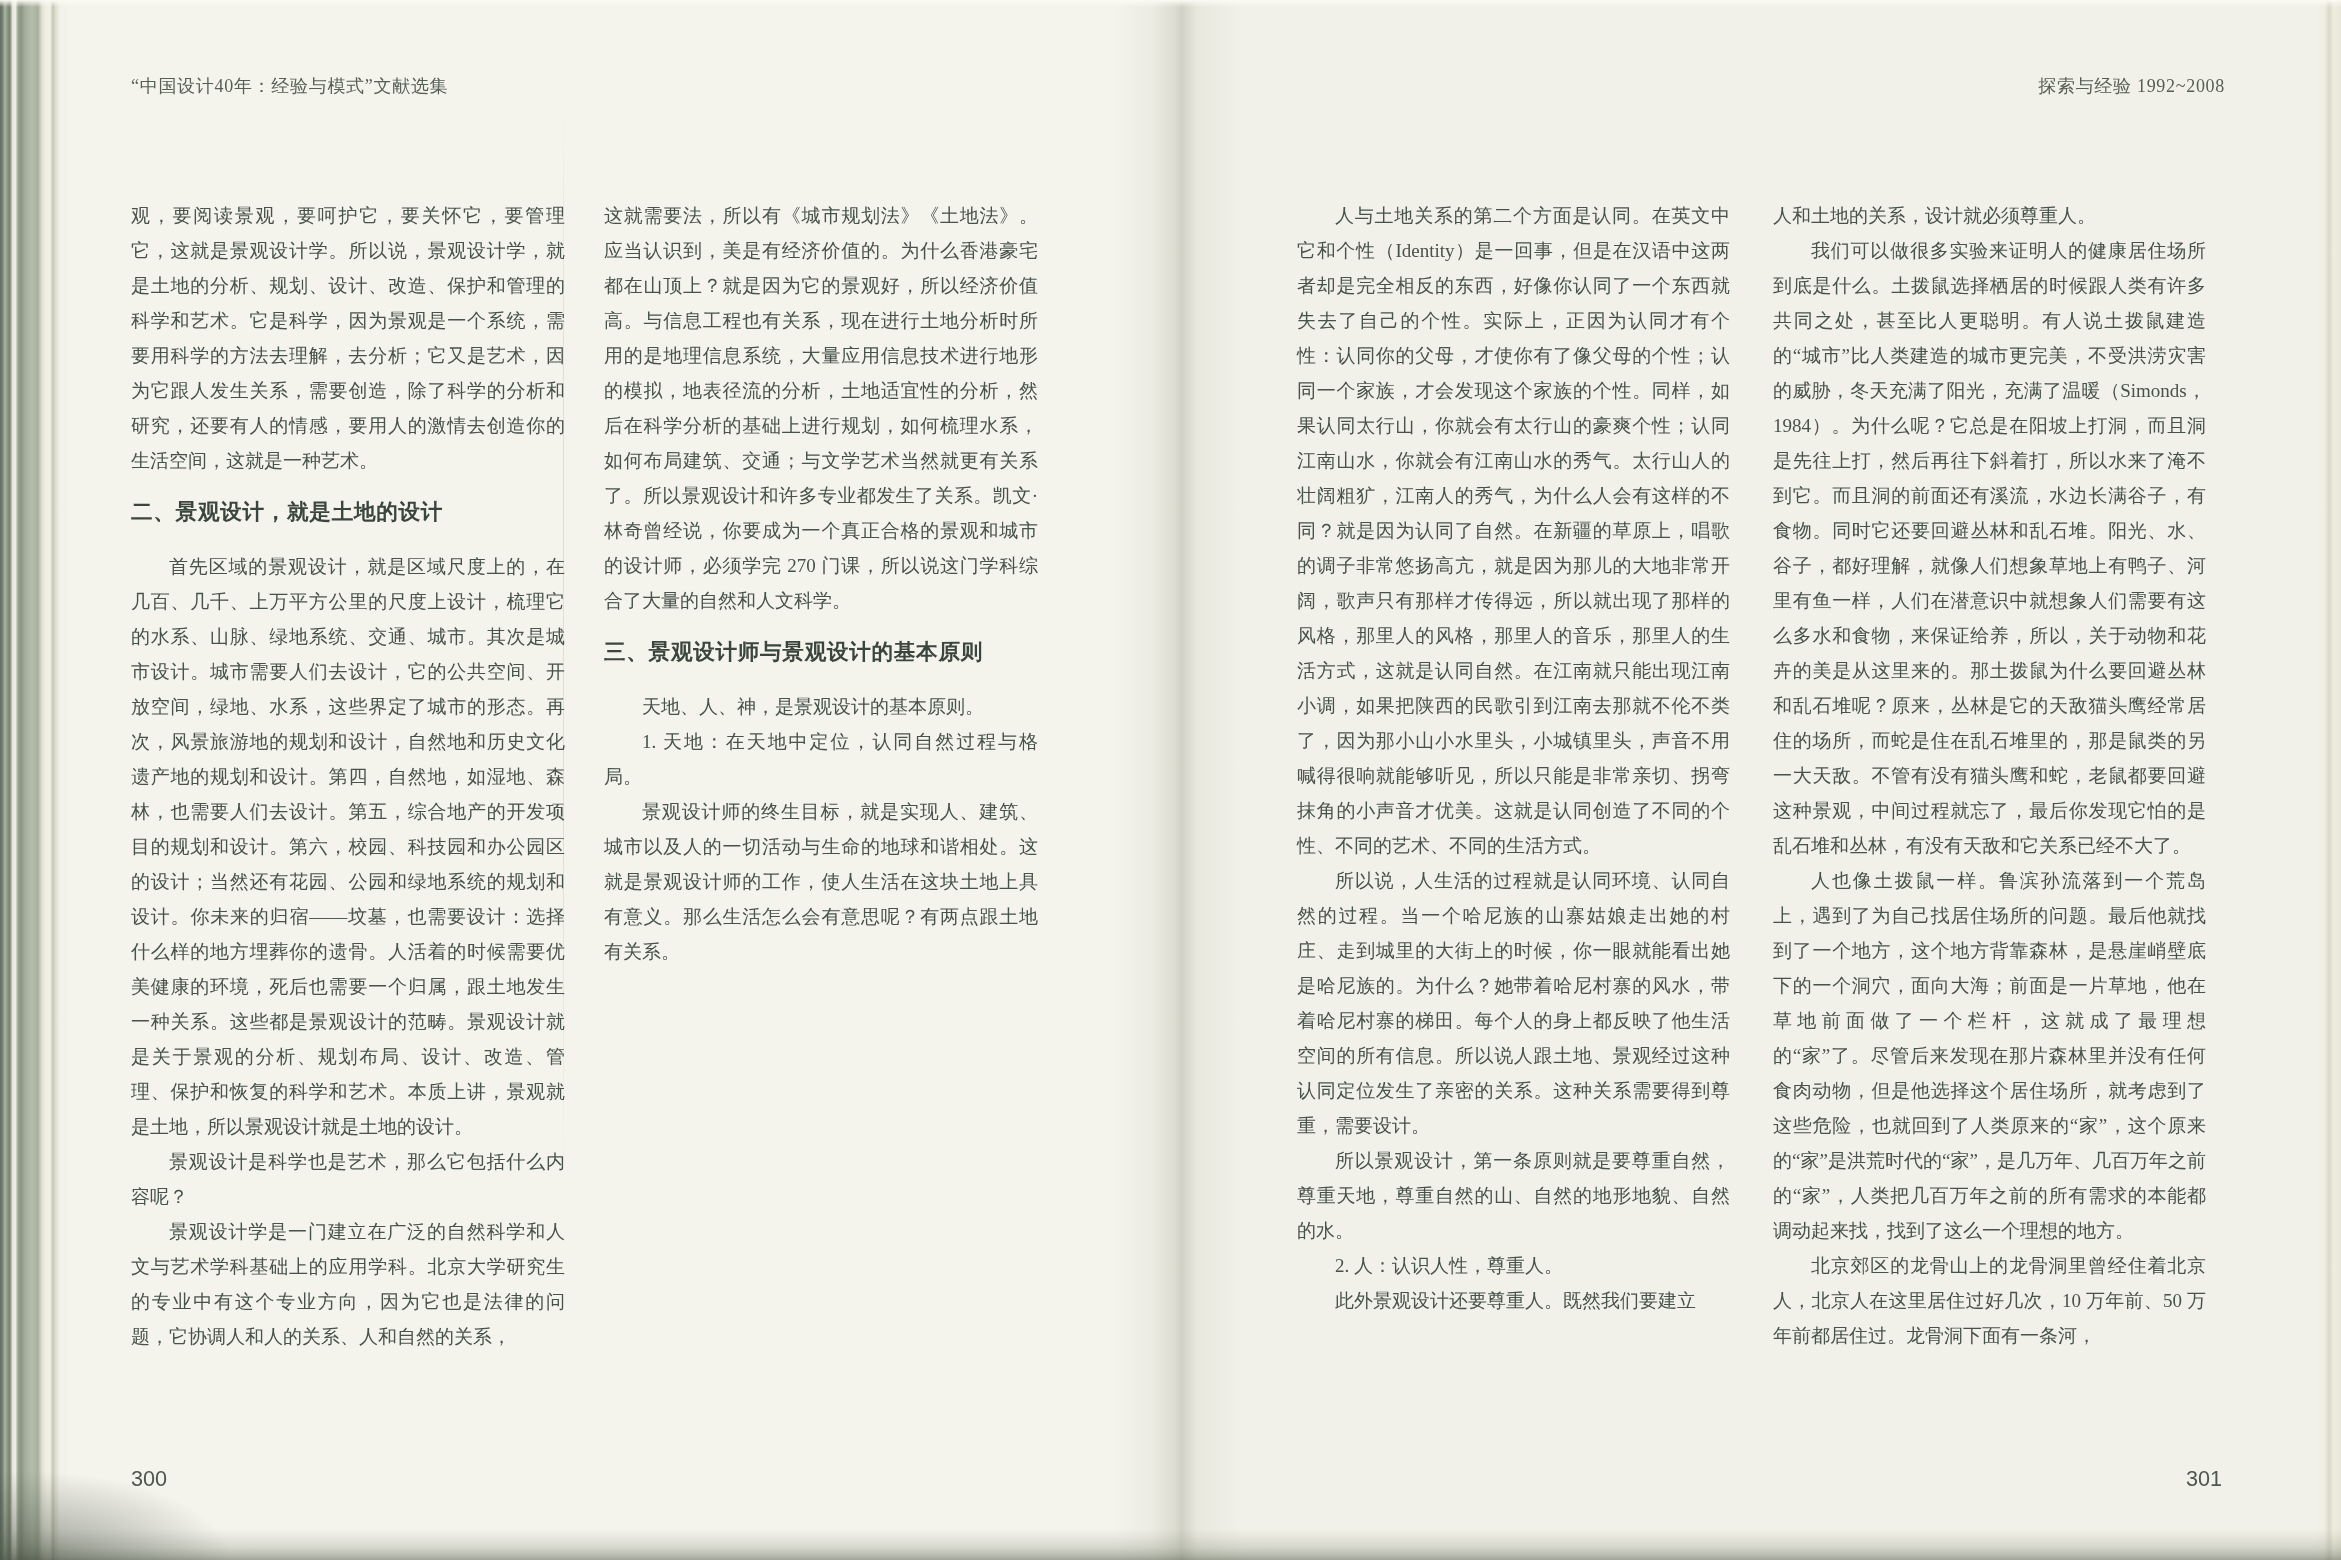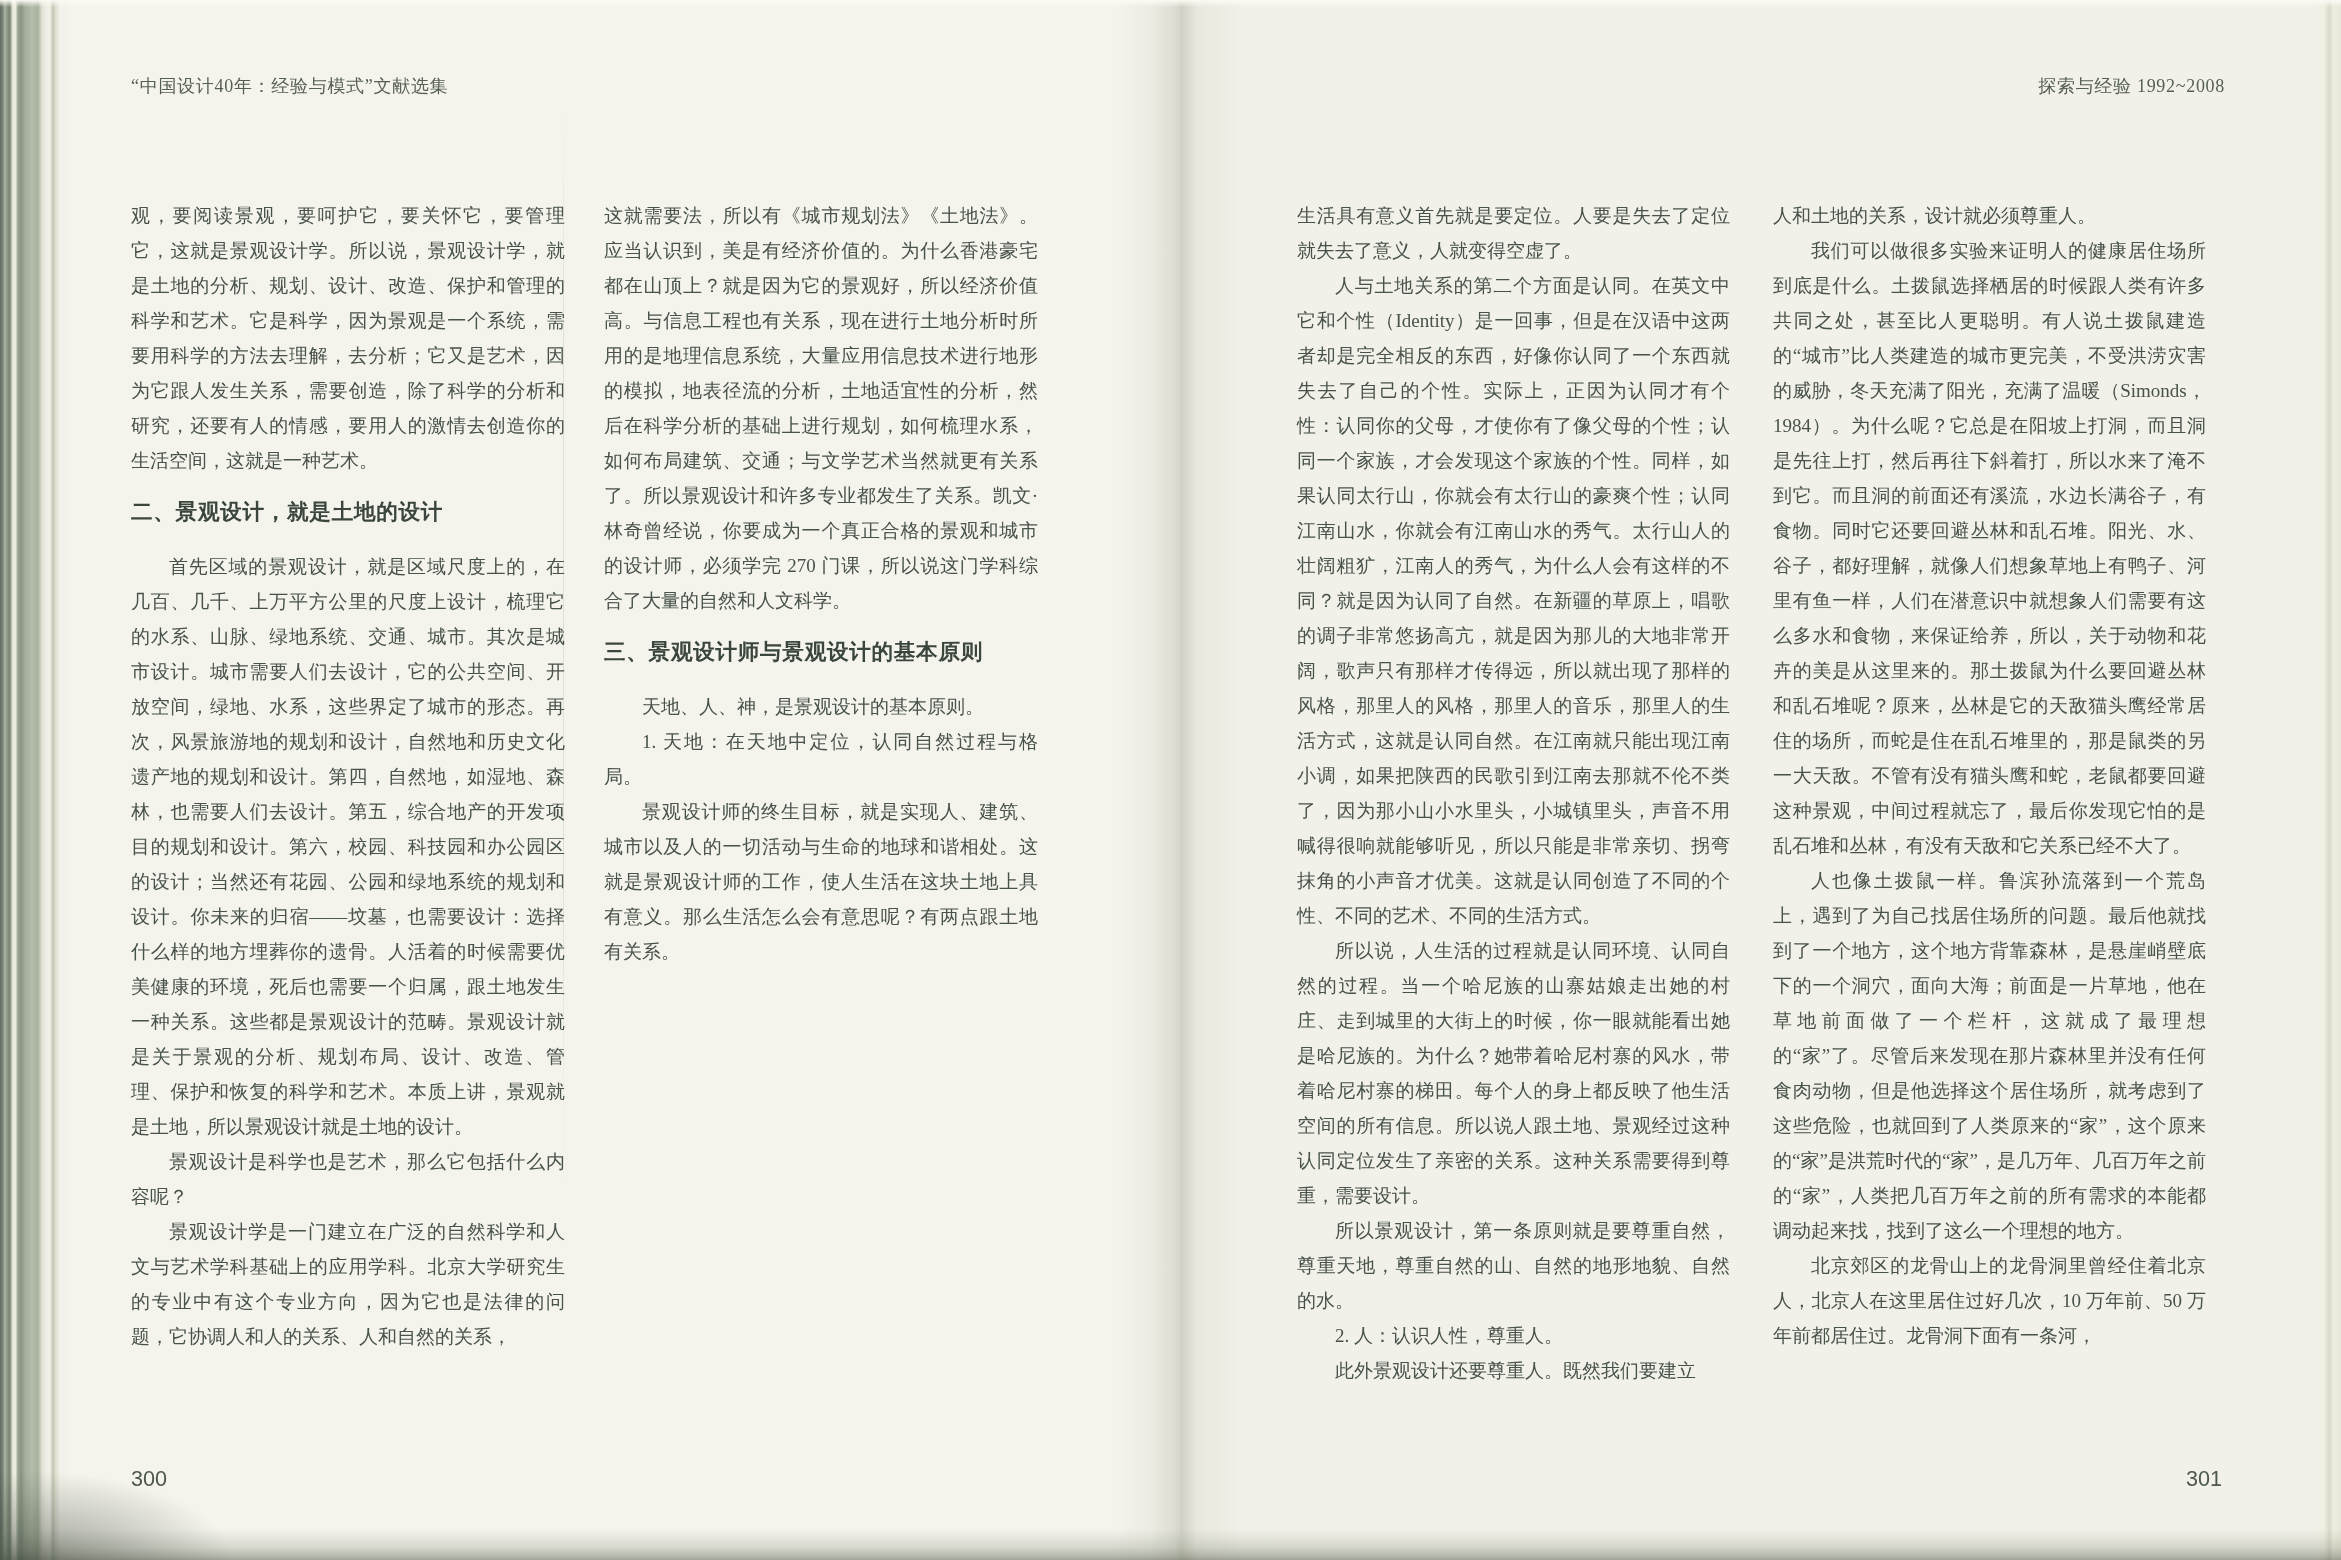--- a/index.html
+++ b/index.html
@@ -127,21 +127,20 @@
       <p class="para">这就需要法，所以有《城市规划法》《土地法》。应当认识到，美是有经济价值的。为什么香港豪宅都在山顶上？就是因为它的景观好，所以经济价值高。与信息工程也有关系，现在进行土地分析时所用的是地理信息系统，大量应用信息技术进行地形的模拟，地表径流的分析，土地适宜性的分析，然后在科学分析的基础上进行规划，如何梳理水系，如何布局建筑、交通；与文学艺术当然就更有关系了。所以景观设计和许多专业都发生了关系。凯文·林奇曾经说，你要成为一个真正合格的景观和城市的设计师，必须学完 270 门课，所以说这门学科综合了大量的自然和人文科学。</p>
       <h3 class="col-heading">三、景观设计师与景观设计的基本原则</h3>
       <p class="para indent">天地、人、神，是景观设计的基本原则。</p>
       <p class="para indent">1. 天地：在天地中定位，认同自然过程与格局。</p>
       <p class="para indent">景观设计师的终生目标，就是实现人、建筑、城市以及人的一切活动与生命的地球和谐相处。这就是景观设计师的工作，使人生活在这块土地上具有意义。那么生活怎么会有意思呢？有两点跟土地有关系。</p>
     </div>
 </div>
 
 <div class="text-area right-page-area">
   <div class="column">
-      <p class="para">生活具有意义首先就是要定位。人要是失去了定位就失去了意义，人就变得空虚了。</p>
       <p class="para indent">人与土地关系的第二个方面是认同。在英文中它和个性（Identity）是一回事，但是在汉语中这两者却是完全相反的东西，好像你认同了一个东西就失去了自己的个性。实际上，正因为认同才有个性：认同你的父母，才使你有了像父母的个性；认同一个家族，才会发现这个家族的个性。同样，如果认同太行山，你就会有太行山的豪爽个性；认同江南山水，你就会有江南山水的秀气。太行山人的壮阔粗犷，江南人的秀气，为什么人会有这样的不同？就是因为认同了自然。在新疆的草原上，唱歌的调子非常悠扬高亢，就是因为那儿的大地非常开阔，歌声只有那样才传得远，所以就出现了那样的风格，那里人的风格，那里人的音乐，那里人的生活方式，这就是认同自然。在江南就只能出现江南小调，如果把陕西的民歌引到江南去那就不伦不类了，因为那小山小水里头，小城镇里头，声音不用喊得很响就能够听见，所以只能是非常亲切、拐弯抹角的小声音才优美。这就是认同创造了不同的个性、不同的艺术、不同的生活方式。</p>
       <p class="para indent">所以说，人生活的过程就是认同环境、认同自然的过程。当一个哈尼族的山寨姑娘走出她的村庄、走到城里的大街上的时候，你一眼就能看出她是哈尼族的。为什么？她带着哈尼村寨的风水，带着哈尼村寨的梯田。每个人的身上都反映了他生活空间的所有信息。所以说人跟土地、景观经过这种认同定位发生了亲密的关系。这种关系需要得到尊重，需要设计。</p>
       <p class="para indent">所以景观设计，第一条原则就是要尊重自然，尊重天地，尊重自然的山、自然的地形地貌、自然的水。</p>
       <p class="para indent">2. 人：认识人性，尊重人。</p>
       <p class="para indent">此外景观设计还要尊重人。既然我们要建立</p>
     </div>
   <div class="column">
       <p class="para">人和土地的关系，设计就必须尊重人。</p>
       <p class="para indent">我们可以做很多实验来证明人的健康居住场所到底是什么。土拨鼠选择栖居的时候跟人类有许多共同之处，甚至比人更聪明。有人说土拨鼠建造的“城市”比人类建造的城市更完美，不受洪涝灾害的威胁，冬天充满了阳光，充满了温暖（Simonds，1984）。为什么呢？它总是在阳坡上打洞，而且洞是先往上打，然后再往下斜着打，所以水来了淹不到它。而且洞的前面还有溪流，水边长满谷子，有食物。同时它还要回避丛林和乱石堆。阳光、水、谷子，都好理解，就像人们想象草地上有鸭子、河里有鱼一样，人们在潜意识中就想象人们需要有这么多水和食物，来保证给养，所以，关于动物和花卉的美是从这里来的。那土拨鼠为什么要回避丛林和乱石堆呢？原来，丛林是它的天敌猫头鹰经常居住的场所，而蛇是住在乱石堆里的，那是鼠类的另一大天敌。不管有没有猫头鹰和蛇，老鼠都要回避这种景观，中间过程就忘了，最后你发现它怕的是乱石堆和丛林，有没有天敌和它关系已经不大了。</p>
       <p class="para indent">人也像土拨鼠一样。鲁滨孙流落到一个荒岛上，遇到了为自己找居住场所的问题。最后他就找到了一个地方，这个地方背靠森林，是悬崖峭壁底下的一个洞穴，面向大海；前面是一片草地，他在草地前面做了一个栏杆，这就成了最理想的“家”了。尽管后来发现在那片森林里并没有任何食肉动物，但是他选择这个居住场所，就考虑到了这些危险，也就回到了人类原来的“家”，这个原来的“家”是洪荒时代的“家”，是几万年、几百万年之前的“家”，人类把几百万年之前的所有需求的本能都调动起来找，找到了这么一个理想的地方。</p>

